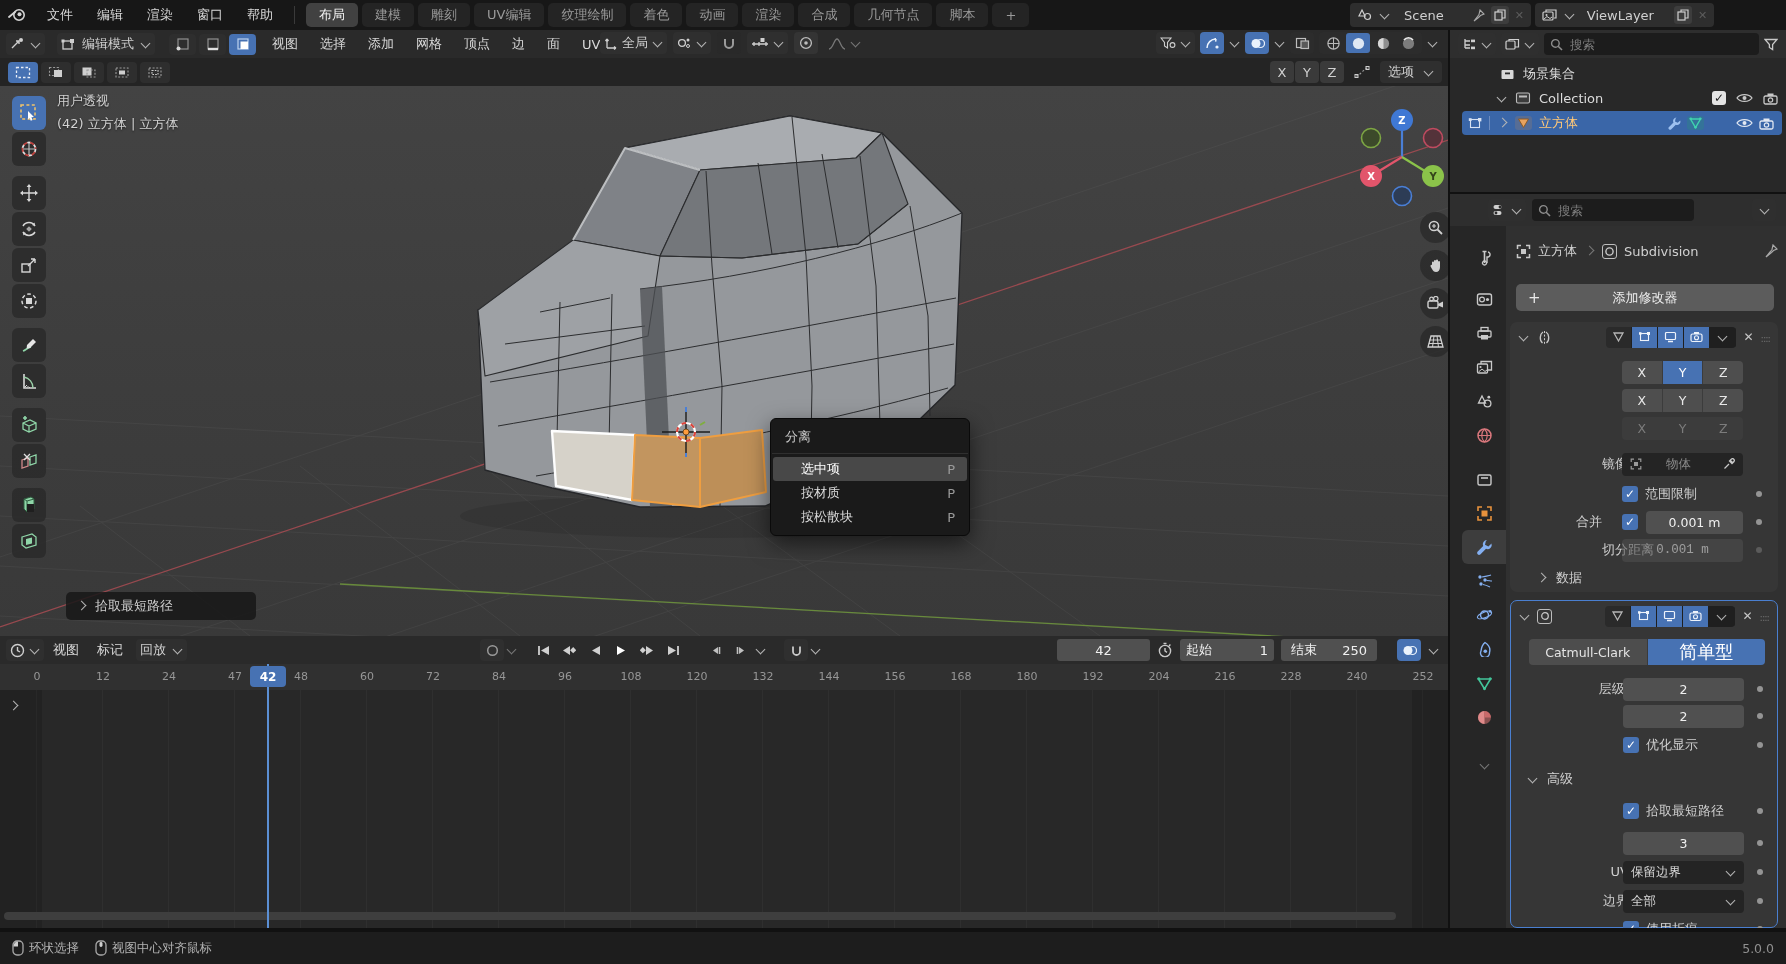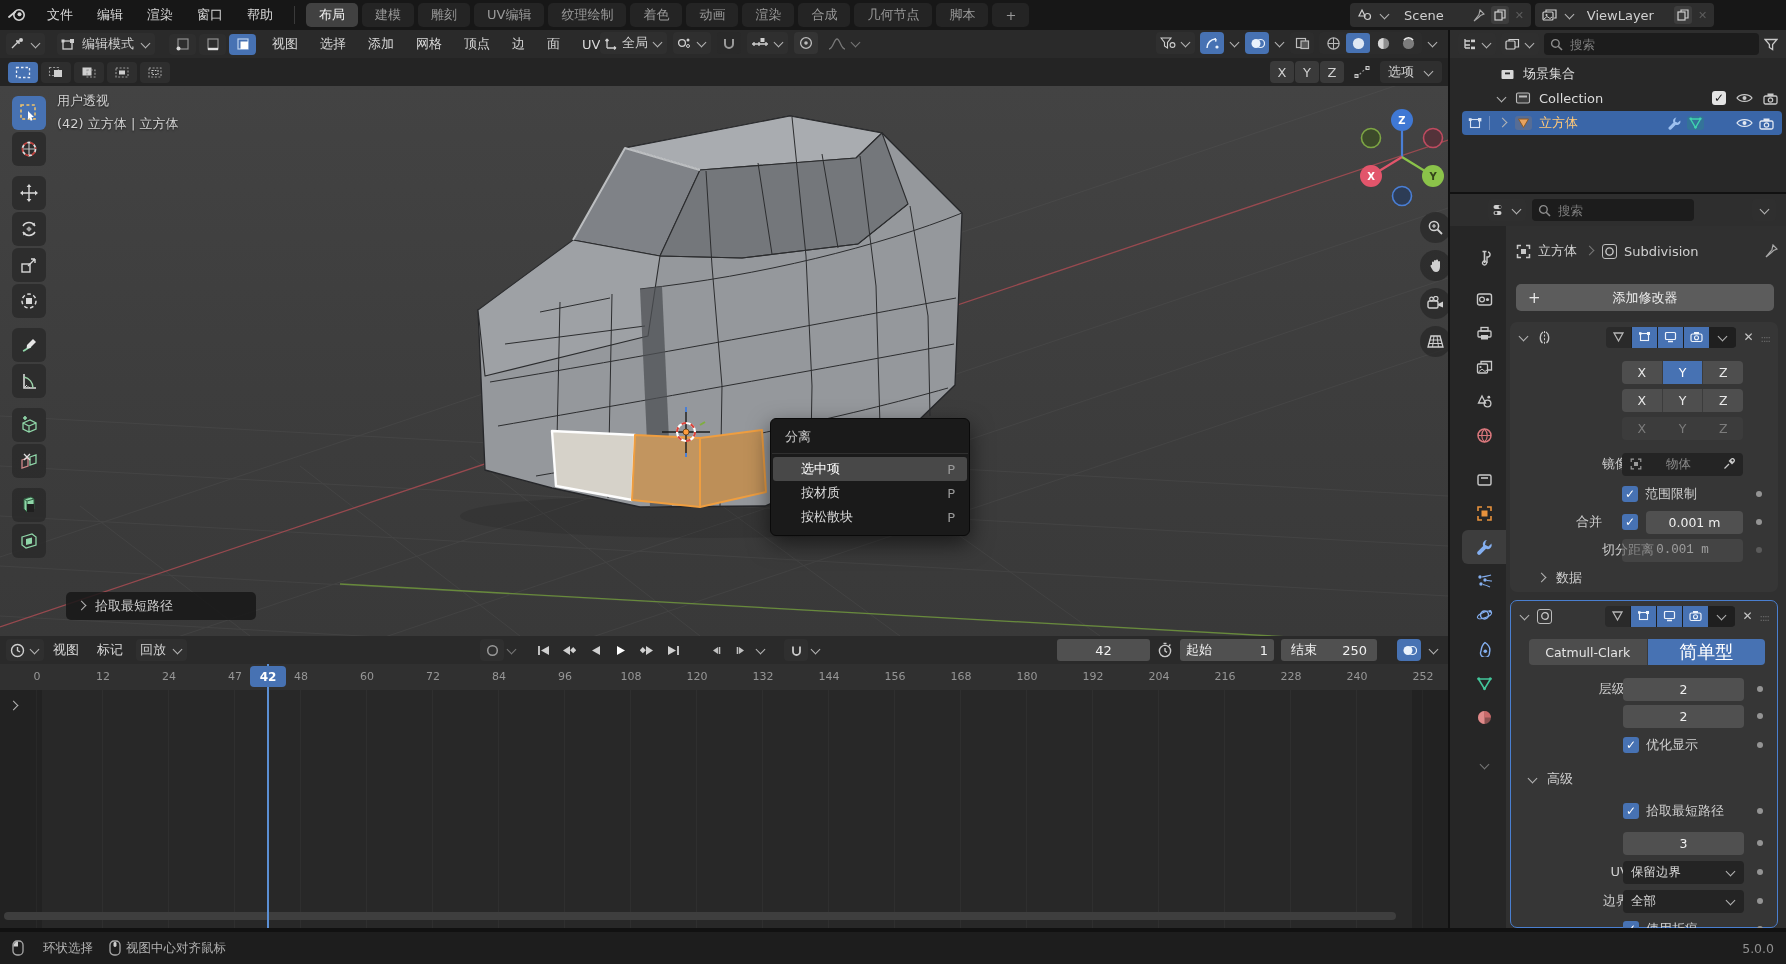--- a/index.html
+++ b/index.html
@@ -1235,21 +1235,21 @@
             <span class="chk">✓</span>
             <span class="lbl">使用折痕</span>
           </span>
           <span class="adot"></span>
         </div>
       </div>
     </div>
   </div>
 
   <div class="abs statusbar">
-    <span class="flex" style="gap:19px;">
+    <span class="flex" style="gap:5px;">
       <span>
         <svg width="12" height="16" viewBox="0 0 12 16">
             <rect x="1" y="1" width="10" height="14" rx="4" fill="none" stroke="#a8a8a8" stroke-width="1.3"></rect>
             <path d="M1.5,6.5 a4.5,4.5 0 0 1 4.5,-5 V6.5 Z" fill="#cfcfcf"></path>
           </svg>
       </span>
       <span>环状选择</span>
     </span>
     <span class="flex" style="gap:5px;">
       <span>

